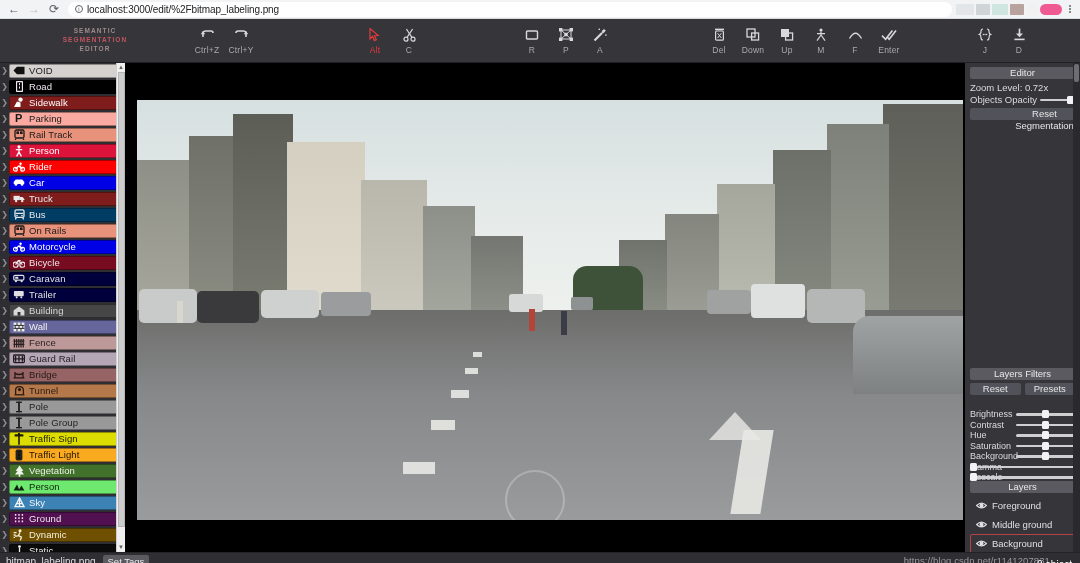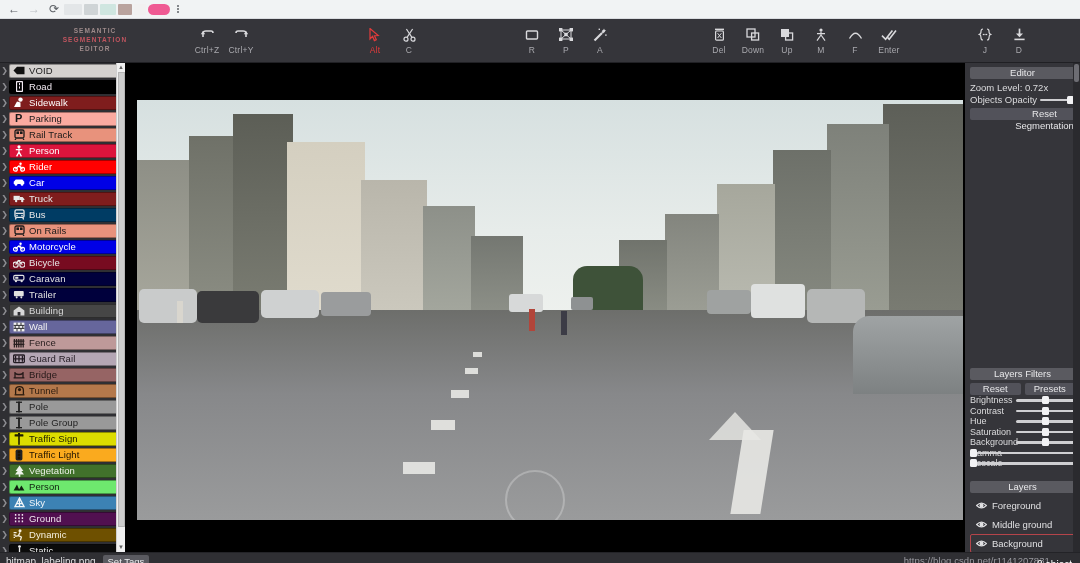--- a/index.html
+++ b/index.html
@@ -117,21 +117,21 @@
   .mini-slider{ flex:1; position:relative; height:10px; }
   .mini-slider .track{ position:absolute; top:4px; left:0; right:0; height:2.5px;
     background:#cfcfd2; border-radius:2px; }
   .mini-slider .knob{ position:absolute; top:1px; width:7px; height:8px;
     background:#f2f2f4; border-radius:1.5px; }
   .btn{
     background:#52525a; color:#e6e6e8; font-size:9.5px; text-align:center;
     height:12px; line-height:12px; border-radius:2px; cursor:default;
   }
   #rp-filters{ position:absolute; left:5px; right:5px; top:305px; }
-  .btn-row{ display:flex; gap:4px; margin-bottom:0; }
+  .btn-row{ display:flex; gap:4px; margin-bottom:14px; }
   .btn-row .btn{ flex:1; }
   .frow{ display:flex; align-items:center; gap:3px; height:10.5px; }
   .frow .fl{ font-size:9px; color:#dcdcde; width:43px; white-space:nowrap; }
   #rp-layers{ position:absolute; left:5px; right:5px; top:418px; }
   .layer{
     display:flex; align-items:center; gap:5px; height:19px; padding-left:5px;
     font-size:9.5px; color:#e0e0e2; border:1px solid transparent; border-radius:2px;
   }
   .layer.sel{ border-color:#b4444a; }
   .eye{ width:11px;height:11px;flex:none; }
@@ -165,20 +165,24 @@
   .bldg{ position:absolute; bottom:50%; }
   .marking{ position:absolute; background:#e8e8e4; opacity:.9; }
 </style>
 </head>
 <body>
 
 <div id="browser-chrome">
   <div class="nav-btn">←</div>
   <div class="nav-btn disabled">→</div>
   <div class="nav-btn">⟳</div>
+  <div id="omnibox">
+    <div class="info-ico">i</div>
+    <div class="url">localhost:3000/edit/%2Fbitmap_labeling.png</div>
+  </div>
   <div id="chrome-right">
     <div class="blur-chip" style="width:18px;background:#e3e6e8;"></div>
     <div class="blur-chip" style="width:14px;background:#cfd4d6;"></div>
     <div class="blur-chip" style="width:16px;background:#cfe6e0;"></div>
     <div class="blur-chip" style="width:14px;background:#b9a39e;"></div>
     <div class="blur-chip" style="width:12px;background:#f1f1f1;"></div>
     <div class="blur-chip" style="width:22px;background:#ef5a93;border-radius:6px;"></div>
     <div id="kebab">
         <i></i>
         <i></i>

